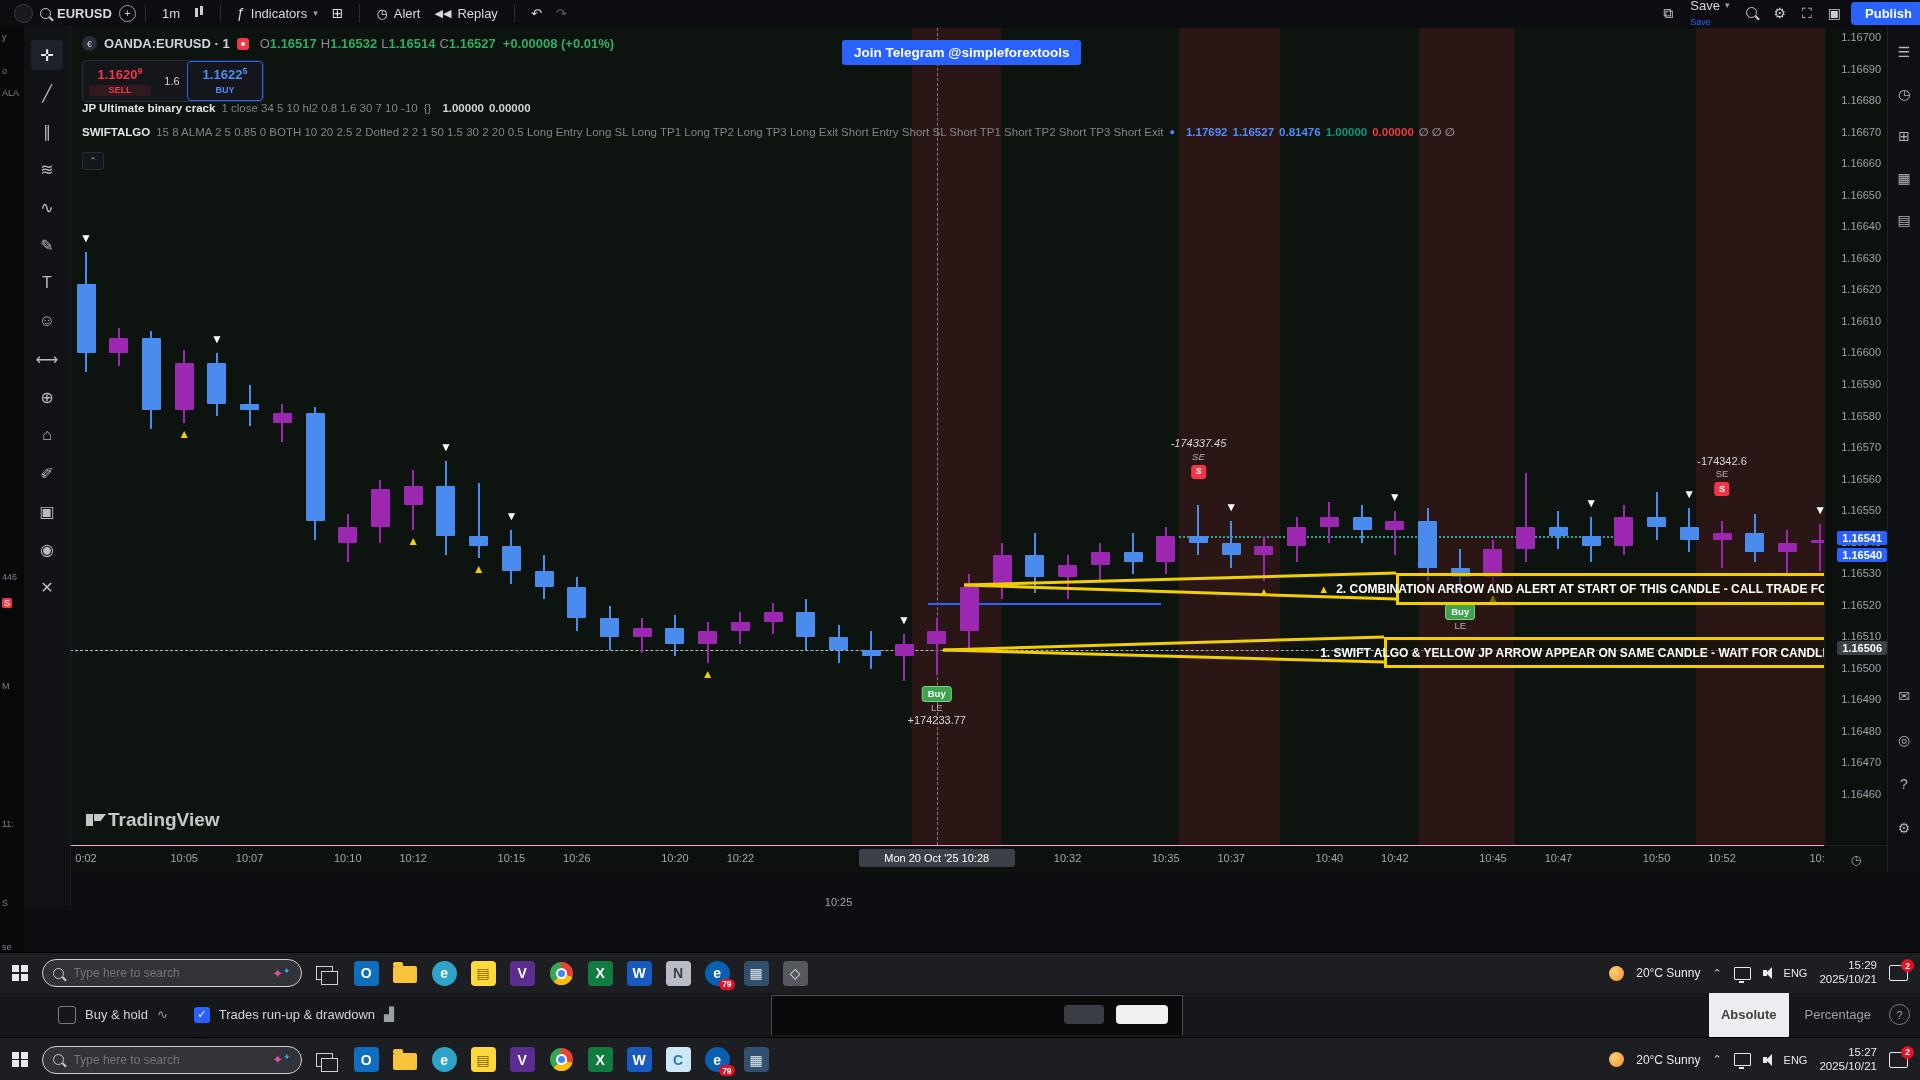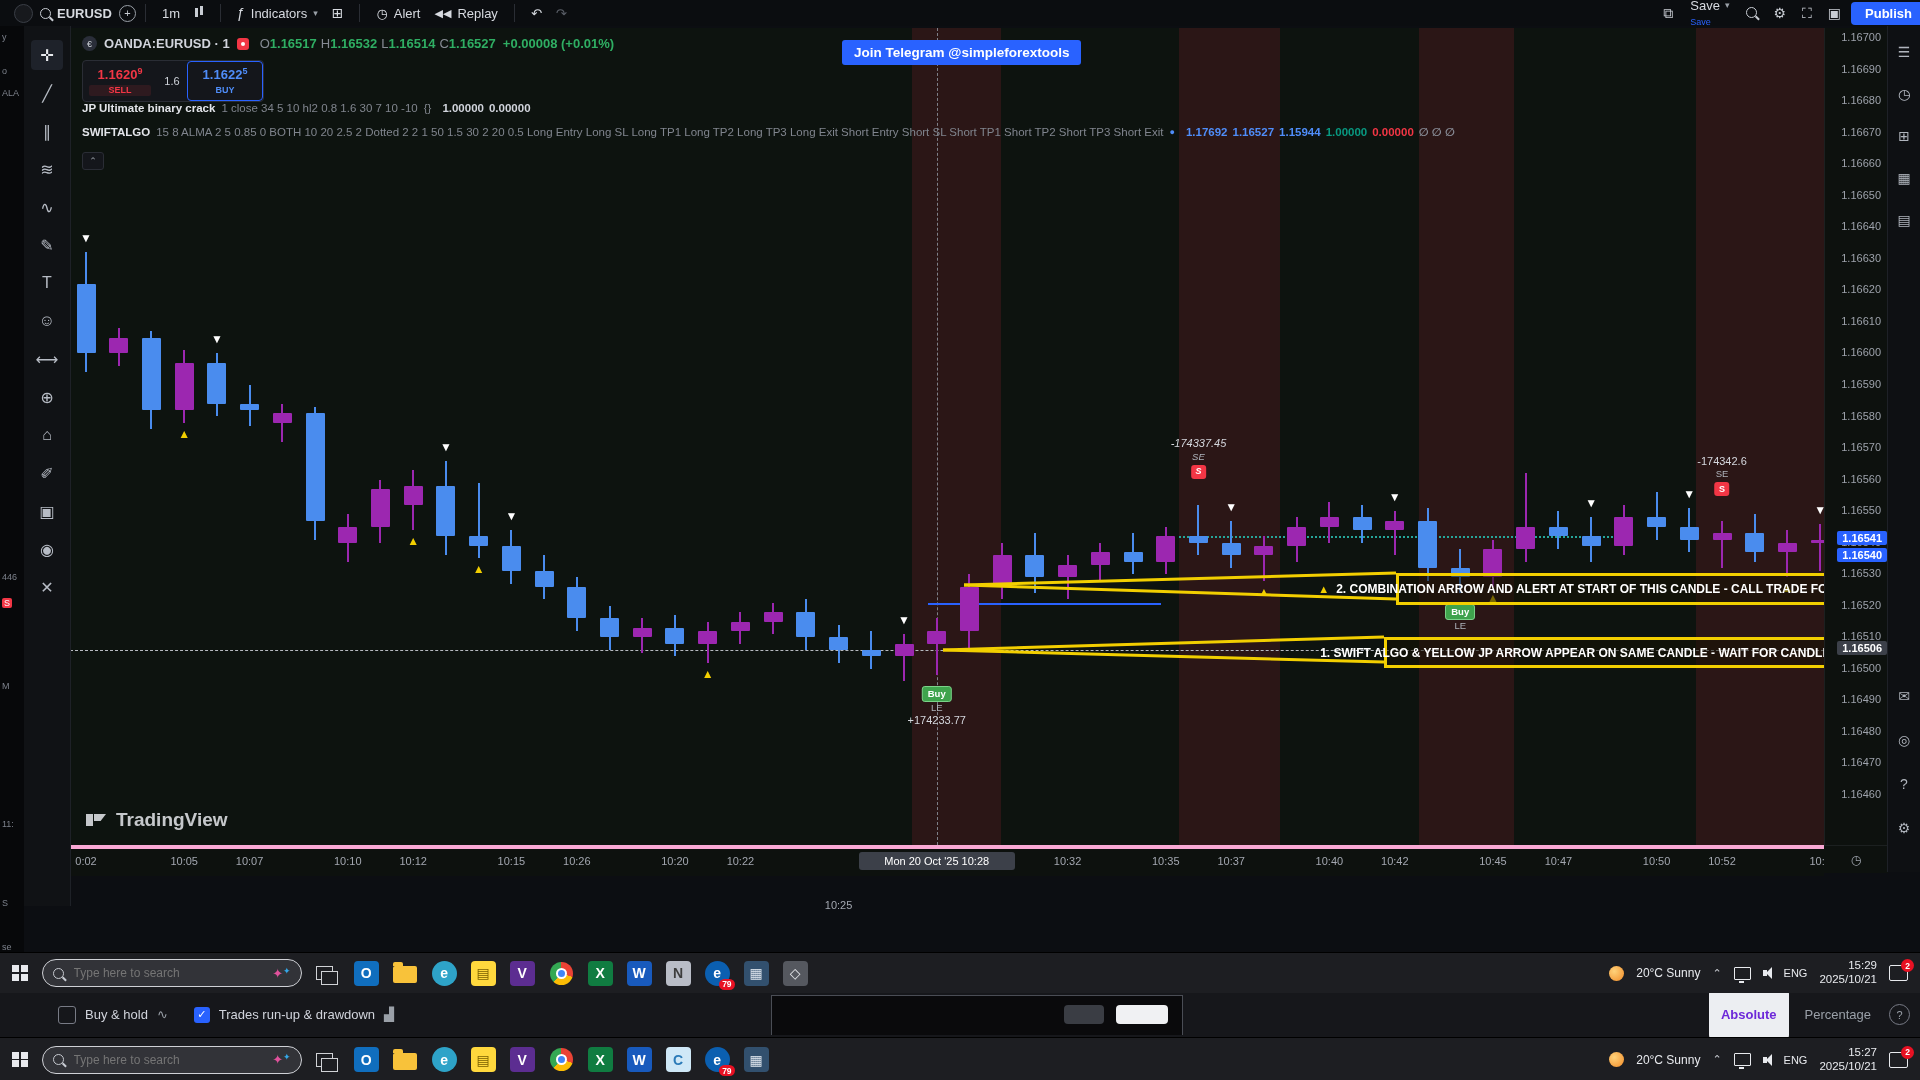--- a/index.html
+++ b/index.html
@@ -48,21 +48,21 @@
   .callout .warn{color:#f2cf00;font-size:11px}
   .tlabel{position:absolute;transform:translateX(-50%);text-align:center;z-index:8;line-height:1.25}
   .tl-amount{font-size:11px;color:#d4d7dd}
   .tl-tag{font-size:9.5px;color:#aeb3bb}
   .tl-s{width:15px;height:14px;background:#f23645;color:#fff;border-radius:3px;font-size:9px;font-weight:bold;
         display:flex;align-items:center;justify-content:center;margin:2px auto 0}
   .tl-buy{background:#3fa34d;border:1px solid #7bd389;color:#fff;border-radius:3px;font-size:9.5px;font-weight:bold;
           padding:1px 5px;display:inline-block}
   #telegram{position:absolute;left:772px;top:12px;background:#2962ff;color:#fff;font-weight:bold;font-size:13.5px;
             padding:5px 12px;border-radius:3px;z-index:20}
-  #watermark{position:absolute;left:16px;bottom:14px;display:flex;align-items:center;gap:8px;opacity:.85;z-index:5}
+  #watermark{position:absolute;left:16px;bottom:14px;display:flex;align-items:center;gap:0;opacity:.85;z-index:5}
   .wm-logo{width:22px;height:22px;position:relative}
   .wm-logo::before{content:'';position:absolute;left:0;top:5px;width:7px;height:12px;background:#e6e8ec}
   .wm-logo::after{content:'';position:absolute;left:8px;top:5px;width:12px;height:7px;background:#e6e8ec;
                   clip-path:polygon(0 0,100% 0,55% 100%,0 100%)}
   .wm-text{font-size:19px;font-weight:bold;color:#e6e8ec}
   
   #legend{position:absolute;left:12px;top:8px;z-index:15;display:flex;align-items:center;gap:7px;font-size:13px}
   .sym-logo{width:15px;height:15px;border-radius:50%;background:#2a2e39;color:#cfd3da;font-size:9px;
             display:flex;align-items:center;justify-content:center}
   .live-dot{width:12px;height:12px;border-radius:3px;background:#f23645;display:flex;align-items:center;justify-content:center}
@@ -81,21 +81,21 @@
   .ind-row{position:absolute;left:12px;z-index:15;display:flex;align-items:center;gap:6px;font-size:11.5px;white-space:nowrap}
   .ind-name{color:#e3e5ea;font-weight:bold}
   .ind-params{color:#80858e}
   .ind-vals span{margin-left:5px;font-weight:bold}
   #legend-collapse{position:absolute;left:12px;top:124px;width:20px;height:16px;border:1px solid #2a2d35;border-radius:3px;
                    color:#9aa0a8;font-size:9px;display:flex;align-items:center;justify-content:center;z-index:15;background:#14161b}
   
   #price-scale{position:absolute;left:1754px;top:2px;width:64px;height:817px;background:#0d110e;border-left:1px solid #1c2020;font-size:11px}
   .ptick{position:absolute;right:8px;color:#9da2ab}
   .ptag{position:absolute;right:2px;color:#fff;font-weight:bold;font-size:11px;padding:1px 5px;border-radius:2px}
-  #time-axis{position:absolute;left:0;top:819px;width:1754px;height:27px;background:#0d110e;border-top:4px solid #f9a8d4}
+  #time-axis{position:absolute;left:0;top:819px;width:1754px;height:27px;background:#0d110e;border-top:1px solid #f9a8d4}
   .ttick{position:absolute;top:6px;width:56px;margin-left:-28px;text-align:center;color:#a3a7b0;font-size:11px}
   #time-badge{position:absolute;top:3px;width:156px;margin-left:-78px;text-align:center;background:#3c4049;color:#fff;
               font-size:11px;padding:3px 0;border-radius:3px;z-index:3}
   #axis-corner{position:absolute;left:1754px;top:819px;width:64px;height:27px;background:#0d110e;border-top:1px solid #1c2020;
                display:flex;align-items:center;justify-content:center;color:#9da2ab;font-size:12px}
   
   #right-sidebar{position:absolute;right:0;top:26px;width:32px;height:846px;background:#0e1013;border-left:1px solid #1e2127;z-index:35}
   .rtool{position:absolute;left:6px;width:20px;height:20px;color:#b0b5bd;font-size:14px;display:flex;align-items:center;justify-content:center}
   
   #range-bar{position:absolute;left:24px;top:872px;width:1896px;height:34px;background:#fff;color:#131722;
@@ -144,21 +144,21 @@
   .notif{position:relative;width:17px;height:14px;border:1.4px solid #e8eaee;border-radius:2px}
   .notif .nb{position:absolute;right:-7px;top:-7px;background:#e81123;color:#fff;border-radius:50%;width:13px;height:13px;
              font-size:8.5px;display:flex;align-items:center;justify-content:center;font-weight:bold}
   
   #strategy-strip{position:absolute;left:0;top:992px;width:1920px;height:45px;background:#16171b;display:flex;
                   align-items:center;font-size:13px;color:#d1d4dc;z-index:39}
   .cb{width:16px;height:16px;border-radius:3px;margin-right:9px}
   .cb.off{border:1.6px solid #787b86;background:transparent}
   .cb.on{background:#2962ff;color:#fff;font-size:11px;display:flex;align-items:center;justify-content:center;font-weight:bold}
   .mini-ic{color:#9aa0a8;font-size:13px;margin:0 26px 0 9px}
-  .seg-abs{background:#eceef2;color:#6d28d9;font-weight:bold;padding:17px 12px;border-radius:4px}
+  .seg-abs{background:#eceef2;color:#404040;font-weight:bold;padding:17px 12px;border-radius:4px}
   .seg-pct{color:#9aa0a8;margin:0 18px 0 16px}
   .qmark{width:19px;height:19px;border-radius:50%;border:1.5px solid #787b86;color:#9aa0a8;font-size:11px;
          display:flex;align-items:center;justify-content:center;margin-right:10px}
   .frag-win{position:absolute;left:771px;top:3px;width:410px;height:39px;background:#0a0a0c;border:1px solid #4a4d55;border-bottom:none}
   .frag-pill{position:absolute;right:14px;top:9px;width:52px;height:19px;background:#f0f1f3;border-radius:4px}
   .frag-pill2{position:absolute;right:78px;top:9px;width:40px;height:19px;background:#3a3d44;border-radius:4px}
 </style>
 </head>
 <body>
 
@@ -274,21 +274,21 @@
       <div class="ind-row" style="top:74px">
         <span class="ind-name">JP Ultimate binary crack</span>
         <span class="ind-params">1 close 34 5 10 hl2 0.8 1.6 30 7 10 -10</span>
         <span style="color:#80858e">{}</span>
         <span class="ind-vals" id="jp-vals"><span style="color: rgb(209, 212, 220);">1.00000</span><span style="color: rgb(209, 212, 220);">0.00000</span></span>
       </div>
       <div class="ind-row" style="top:97px">
         <span class="ind-name">SWIFTALGO</span>
         <span class="ind-params">15 8 ALMA 2 5 0.85 0 BOTH 10 20 2.5 2 Dotted 2 2 1 50 1.5 30 2 20 0.5 Long Entry Long SL Long TP1 Long TP2 Long TP3 Long Exit Short Entry Short SL Short TP1 Short TP2 Short TP3 Short Exit</span>
         <span style="color:#4f8df9;font-size:9px">●</span>
-        <span class="ind-vals" id="sw-vals"><span style="color: rgb(79, 141, 249);">1.17692</span><span style="color: rgb(79, 141, 249);">1.16527</span><span style="color: rgb(79, 141, 249);">1.15944</span><span style="color: rgb(8, 153, 129);">1.00000</span><span style="color: rgb(242, 54, 69);">0.00000</span><span style="color: rgb(134, 137, 147);">∅ ∅ ∅</span></span>
+        <span class="ind-vals" id="sw-vals"><span style="color: rgb(79, 141, 249);">1.17692</span><span style="color: rgb(79, 141, 249);">1.16527</span><span style="color: rgb(79, 141, 249);">0.81476</span><span style="color: rgb(8, 153, 129);">1.00000</span><span style="color: rgb(242, 54, 69);">0.00000</span><span style="color: rgb(134, 137, 147);">∅ ∅ ∅</span></span>
       </div>
       <div id="legend-collapse">⌃</div>
 
       <div id="telegram">Join Telegram @simpleforextools</div>
 
       <div id="watermark">
         <span class="wm-logo"></span>
         <span class="wm-text">TradingView</span>
       </div>
     <div class="zone" style="left: 841.92px; width: 89.454px;"></div>

